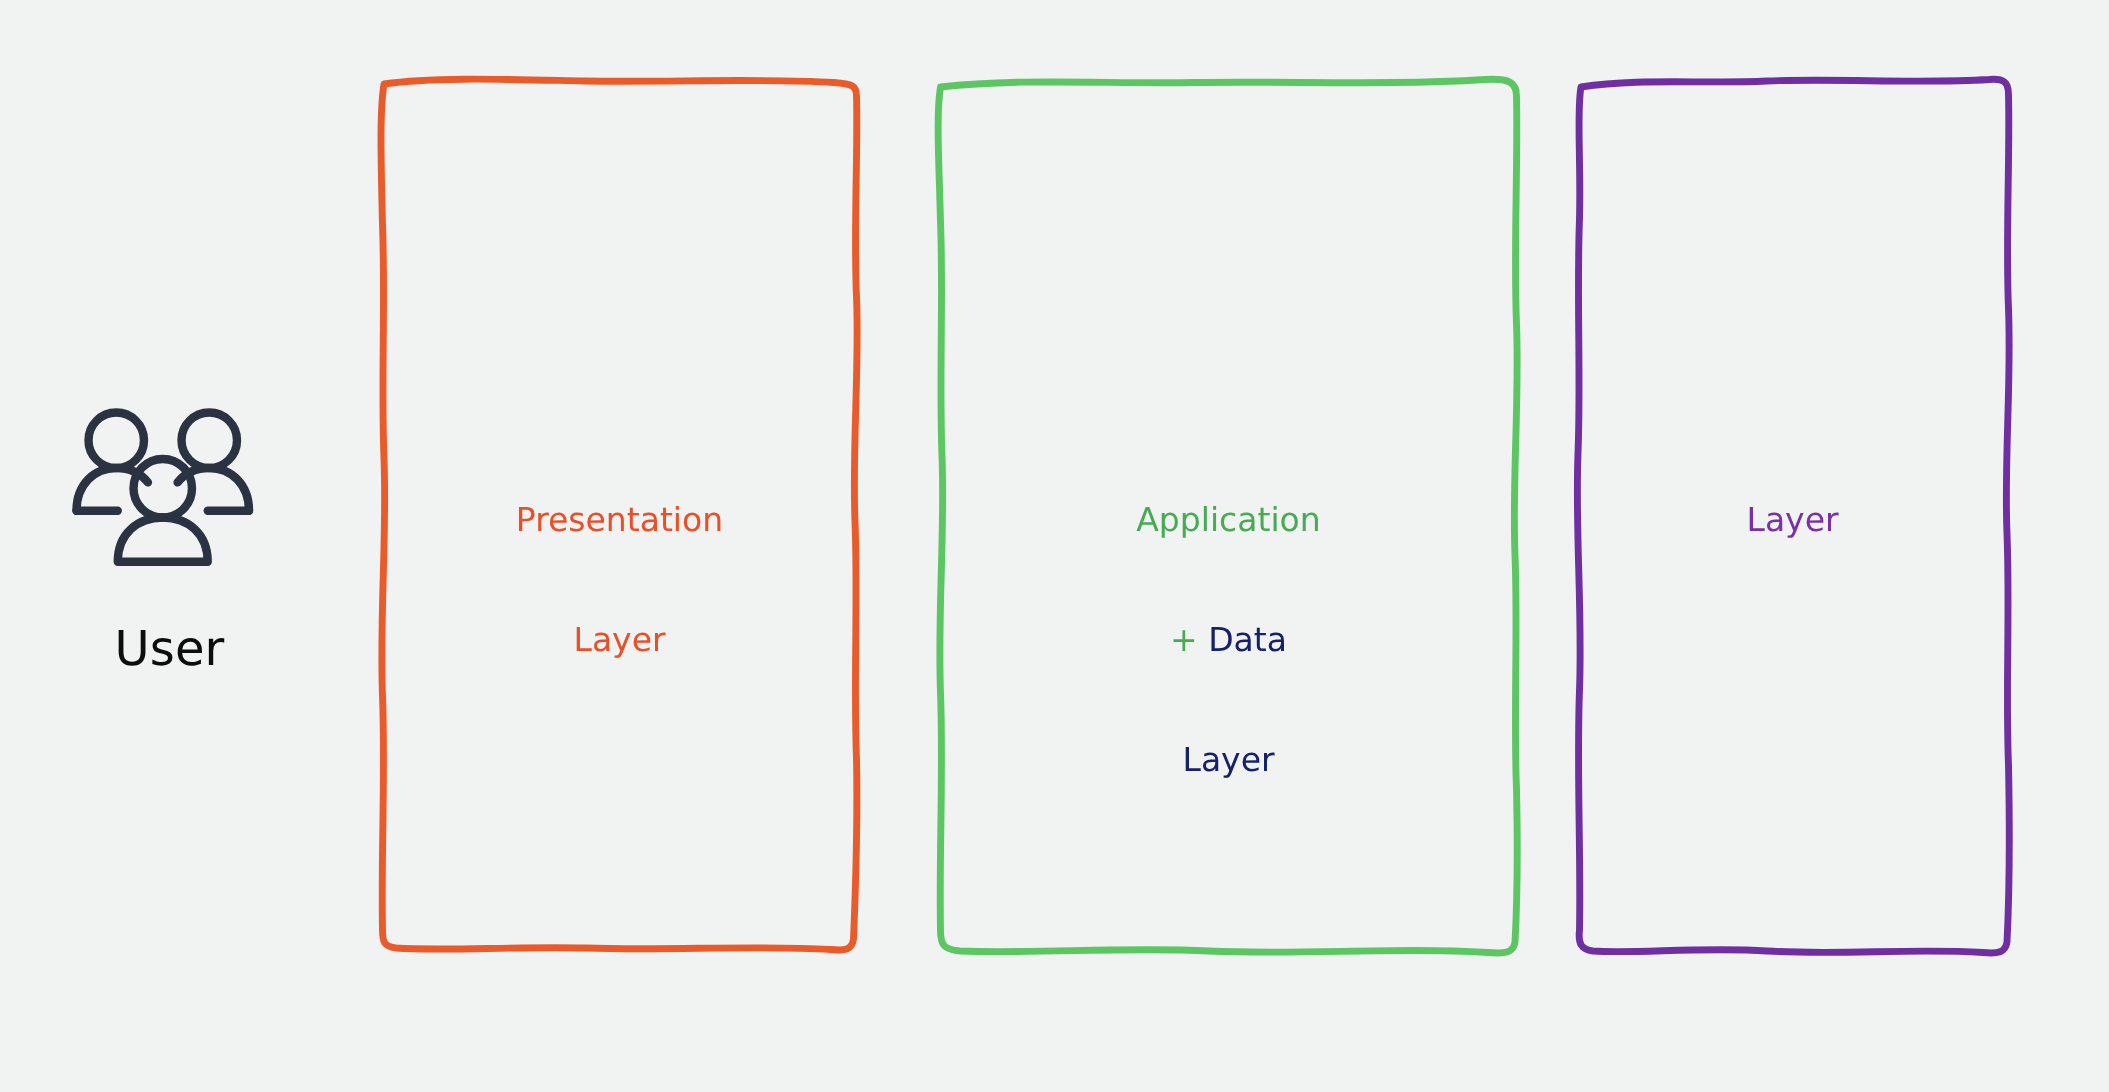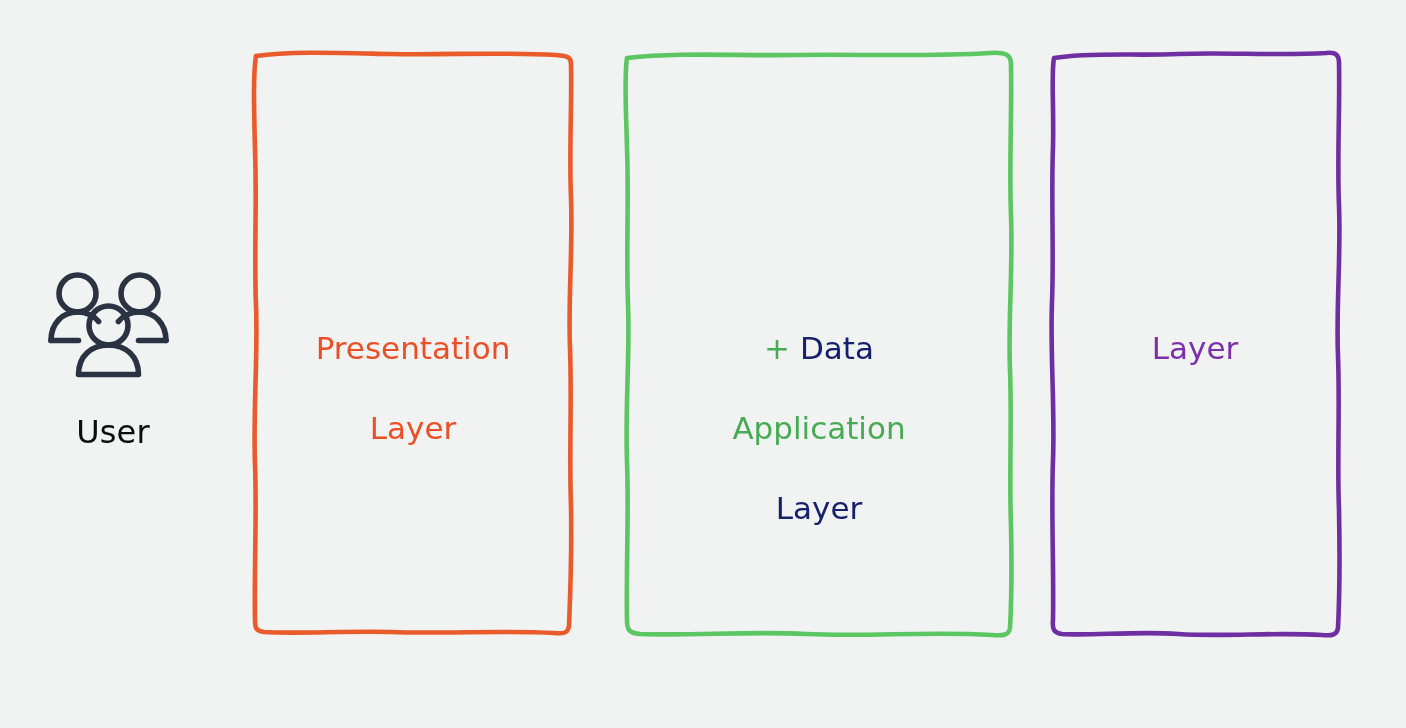--- a/index.html
+++ b/index.html
@@ -58,21 +58,21 @@
     left: 0;
     top: 0;
     overflow: visible;
     pointer-events: none;
   }
   .layer-caption {
     position: absolute;
     left: 0;
     right: 0;
     text-align: center;
-    font-size: 31px;
+    font-size: 22px;
     line-height: 40px;
     font-family: "DejaVu Sans", "Liberation Sans", sans-serif;
     white-space: pre-line;
   }
 
   #box-presentation { left: 250px; top: 48px; width: 326px; height: 590px; }
   #box-application  { left: 620px; top: 48px; width: 398px; height: 590px; }
   #box-generation   { left: 1048px; top: 48px; width: 294px; height: 590px; }
 
   #caption-presentation { top: 240px; }
@@ -146,22 +146,22 @@
                C 389,587 384,588 372,587
                C 310,583 248,589 186,586
                C 128,583 74,588 20,586
                C 9,585 7,582 7,572
                C 6,520 9,466 7,414
                C 5,360 10,308 8,256
                C 6,204 9,152 7,100
                C 6,60 4,28 7,10 Z" fill="none" stroke="#5cc663" stroke-width="4.6" stroke-linecap="round" stroke-linejoin="round"></path>
     </svg>
     <div class="layer-caption" id="caption-application">
+      <span class="cap-line" style="color:#48ab54">Application</span>
       <span class="cap-line"><span style="color:#48ab54">+ </span><span style="color:#16216b">Data</span></span>
-      <span class="cap-line" style="color:#48ab54">Application</span>
       <span class="cap-line" style="color:#16216b">Layer</span>
     </div>
   </div>
 
   <div class="layer-box" id="box-generation">
     <svg class="frame" width="294" height="590" viewBox="0 0 294 590" aria-hidden="true">
       <path d="M6,10
                C 44,4 88,8 130,6
                C 178,4 230,8 278,5
                C 288,4 291,7 291,15

